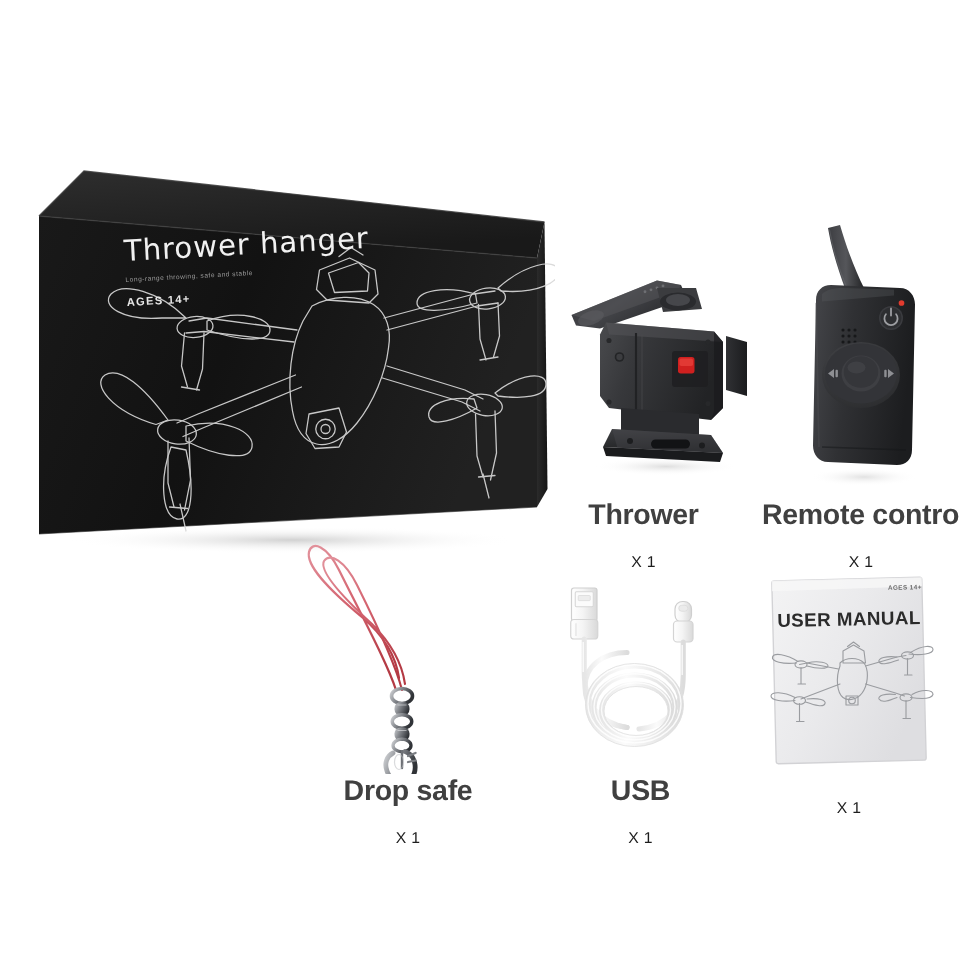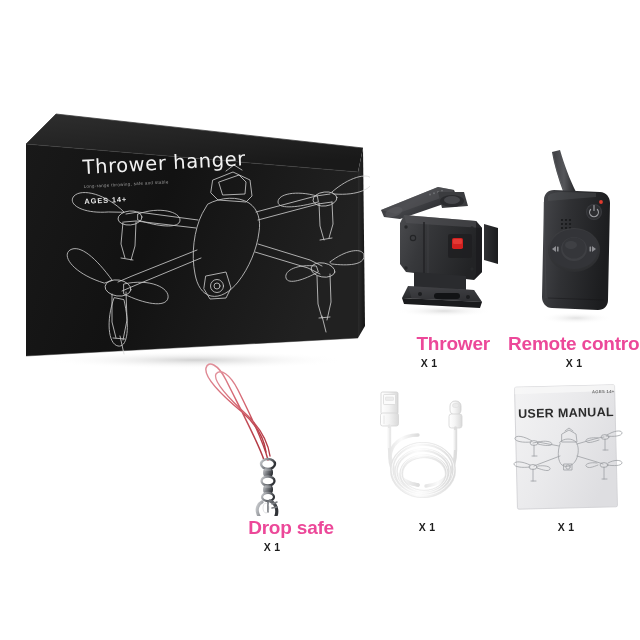--- a/index.html
+++ b/index.html
@@ -27,30 +27,29 @@
     position: absolute;
     text-align: center;
     line-height: 1.05;
     user-select: none;
   }
   .item-label .name {
     display: block;
     font-size: 19px;
     font-weight: 700;
     letter-spacing: -0.2px;
-    color: #ec4899;
+    color: #404040;
     white-space: nowrap;
-    text-align: right;
   }
   .item-label .qty {
     display: block;
     font-size: 10.5px;
-    font-weight: 700;
+    font-weight: 400;
     color: #1d1d1d;
-    margin-top: 4px;
+    margin-top: 16px;
     letter-spacing: 0.2px;
   }
 
   
   .box-wrap {
     position: absolute;
     left: 20px;
     top: 108px;
     width: 350px;
     height: 265px;
@@ -557,20 +556,21 @@
       </g>
 
       <g fill="none" stroke="#e0e0e0" stroke-width="0.6" opacity="0.9">
         <ellipse cx="57" cy="84" rx="32.7" ry="27.7"></ellipse>
         <ellipse cx="58" cy="88" rx="21.3" ry="16.3"></ellipse>
       </g>
     </svg>
   </div>
 
   <div class="item-label lbl-usb">
+    <span class="name">USB</span>
     <span class="qty">X 1</span>
   </div>
 
   <div class="manual-wrap">
     <svg class="manual-svg" viewBox="0 0 116 130">
       <defs>
         <linearGradient id="manPage" x1="0" y1="0" x2="1" y2="0.6">
           <stop offset="0" stop-color="#f3f3f4"></stop>
           <stop offset="0.5" stop-color="#eaeaec"></stop>
           <stop offset="1" stop-color="#dedee1"></stop>

